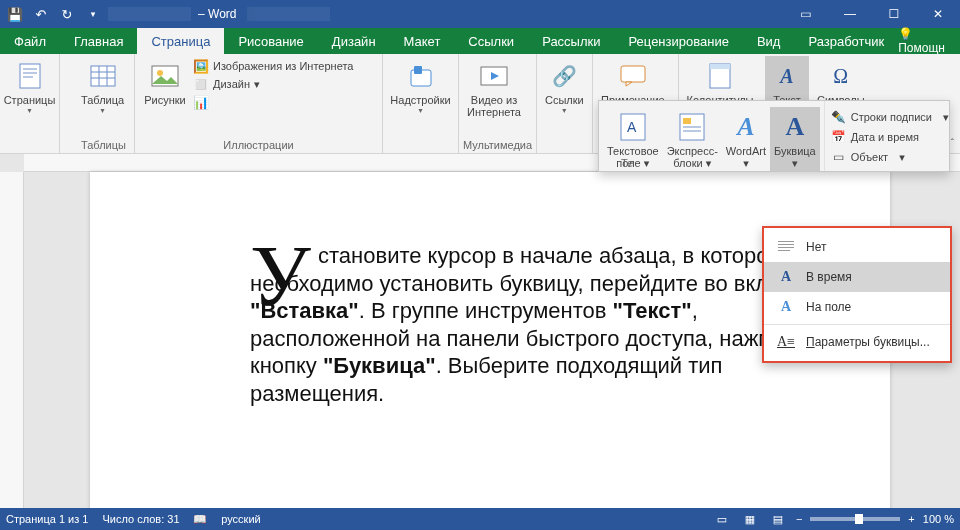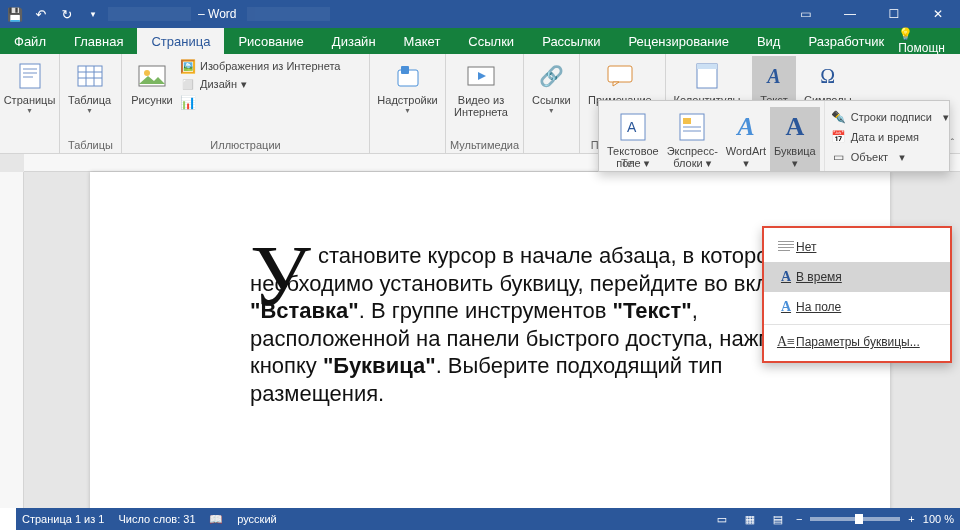--- a/index.html
+++ b/index.html
@@ -41,37 +41,37 @@
 .dp-textrow { position: absolute; bottom: 2px; left: 22px; font-size: 11px; color: #666; }
 .dp-btn { display: flex; flex-direction: column; align-items: center; padding: 2px 4px; cursor: pointer; }
 .dp-btn.highlight { background: #c9c9c9; }
 .dp-btn .icon { width: 32px; height: 36px; display: flex; align-items: center; justify-content: center; font-size: 22px; }
 .dp-btn .lbl { font-size: 11px; line-height: 12px; text-align: center; }
 .dp-mini { display: flex; align-items: center; gap: 4px; font-size: 11px; color: #444; padding: 2px 0; white-space: nowrap; }
 .dp-mini .sicon { width: 16px; height: 16px; display: flex; align-items: center; justify-content: center; font-size: 12px; }
 
 
 .dropcap-menu { position: absolute; top: 226px; left: 762px; width: 190px; background: #fff; border: 2px solid #e24a36; box-shadow: 0 4px 10px rgba(0,0,0,0.25); z-index: 6; padding: 4px 0; }
-.dc-item { display: flex; align-items: center; gap: 0; padding: 6px 12px; font-size: 12px; color: #333; cursor: pointer; text-decoration: underline; }
+.dc-item { display: flex; align-items: center; gap: 10px; padding: 6px 12px; font-size: 12px; color: #333; cursor: pointer; }
 .dc-item:hover, .dc-item.sel { background: #d5d5d5; }
 .dc-sep { border-top: 1px solid #e1e1e1; margin: 2px 0; }
 .dc-ico { width: 20px; height: 18px; display: flex; align-items: center; justify-content: center; font-size: 14px; }
 
 
 .workspace { position: relative; height: calc(530px - 28px - 26px - 100px - 22px); background: #e6e6e6; overflow: hidden; }
 .hruler { height: 18px; background: #f7f7f7; border-bottom: 1px solid #d4d4d4; margin-left: 24px; }
 .vruler { position: absolute; left: 0; top: 18px; bottom: 0; width: 24px; background: #f7f7f7; border-right: 1px solid #d4d4d4; }
 .page { position: absolute; left: 90px; top: 18px; width: 800px; min-height: 600px; background: #fff; box-shadow: 0 0 4px rgba(0,0,0,0.2); }
 .doc { padding: 70px 64px 40px 160px; font-family: Arial, sans-serif; font-size: 22px; color: #111; line-height: 1.25; position: relative; }
 .dropcap { position: absolute; left: 160px; top: 68px; font-size: 86px; line-height: 72px; font-family: "Times New Roman", serif; font-weight: 400; color: #111; }
 .doc .indent { text-indent: 68px; }
 .doc b { font-weight: 700; }
 
 
-.statusbar { height: 22px; background: #2b579a; color: #fff; display: flex; align-items: center; font-size: 11px; padding: 0 6px; gap: 14px; position: absolute; bottom: 0; left: 16px; right: 0; }
+.statusbar { height: 22px; background: #2b579a; color: #fff; display: flex; align-items: center; font-size: 11px; padding: 0 6px; gap: 14px; position: absolute; bottom: 0; left: 0; right: 0; }
 .statusbar .right { margin-left: auto; display: flex; align-items: center; gap: 8px; }
 .zoomtrack { width: 90px; height: 4px; background: rgba(255,255,255,0.5); position: relative; }
 .zoomthumb { position: absolute; top: -3px; left: 45px; width: 8px; height: 10px; background: #fff; }
 .viewbtn { width: 20px; height: 16px; display: flex; align-items: center; justify-content: center; }
 svg { display: block; }
 </style>
 </head>
 <body>
 
 <div class="titlebar">
@@ -124,21 +124,21 @@
               <rect x="4" y="13" width="10" height="2" fill="#b9c9e4"></rect>
             </svg>
         </div>
         <div class="lbl">Страницы</div>
         <div class="arrow">▾</div>
       </div>
     </div>
     <div class="rgroup-label">&nbsp;</div>
   </div>
 
-  <div class="rgroup" style="width:62px;">
+  <div class="rgroup" style="width:62px;margin-left:13px;">
     <div class="rgroup-body">
       <div class="rbtn">
         <div class="icon">
           <svg width="26" height="22">
               <rect x="1" y="1" width="24" height="20" fill="#fff" stroke="#6b8ec7"></rect>
               <line x1="1" y1="7" x2="25" y2="7" stroke="#6b8ec7"></line>
               <line x1="1" y1="13" x2="25" y2="13" stroke="#6b8ec7"></line>
               <line x1="9" y1="1" x2="9" y2="21" stroke="#6b8ec7"></line>
               <line x1="17" y1="1" x2="17" y2="21" stroke="#6b8ec7"></line>
             </svg>

